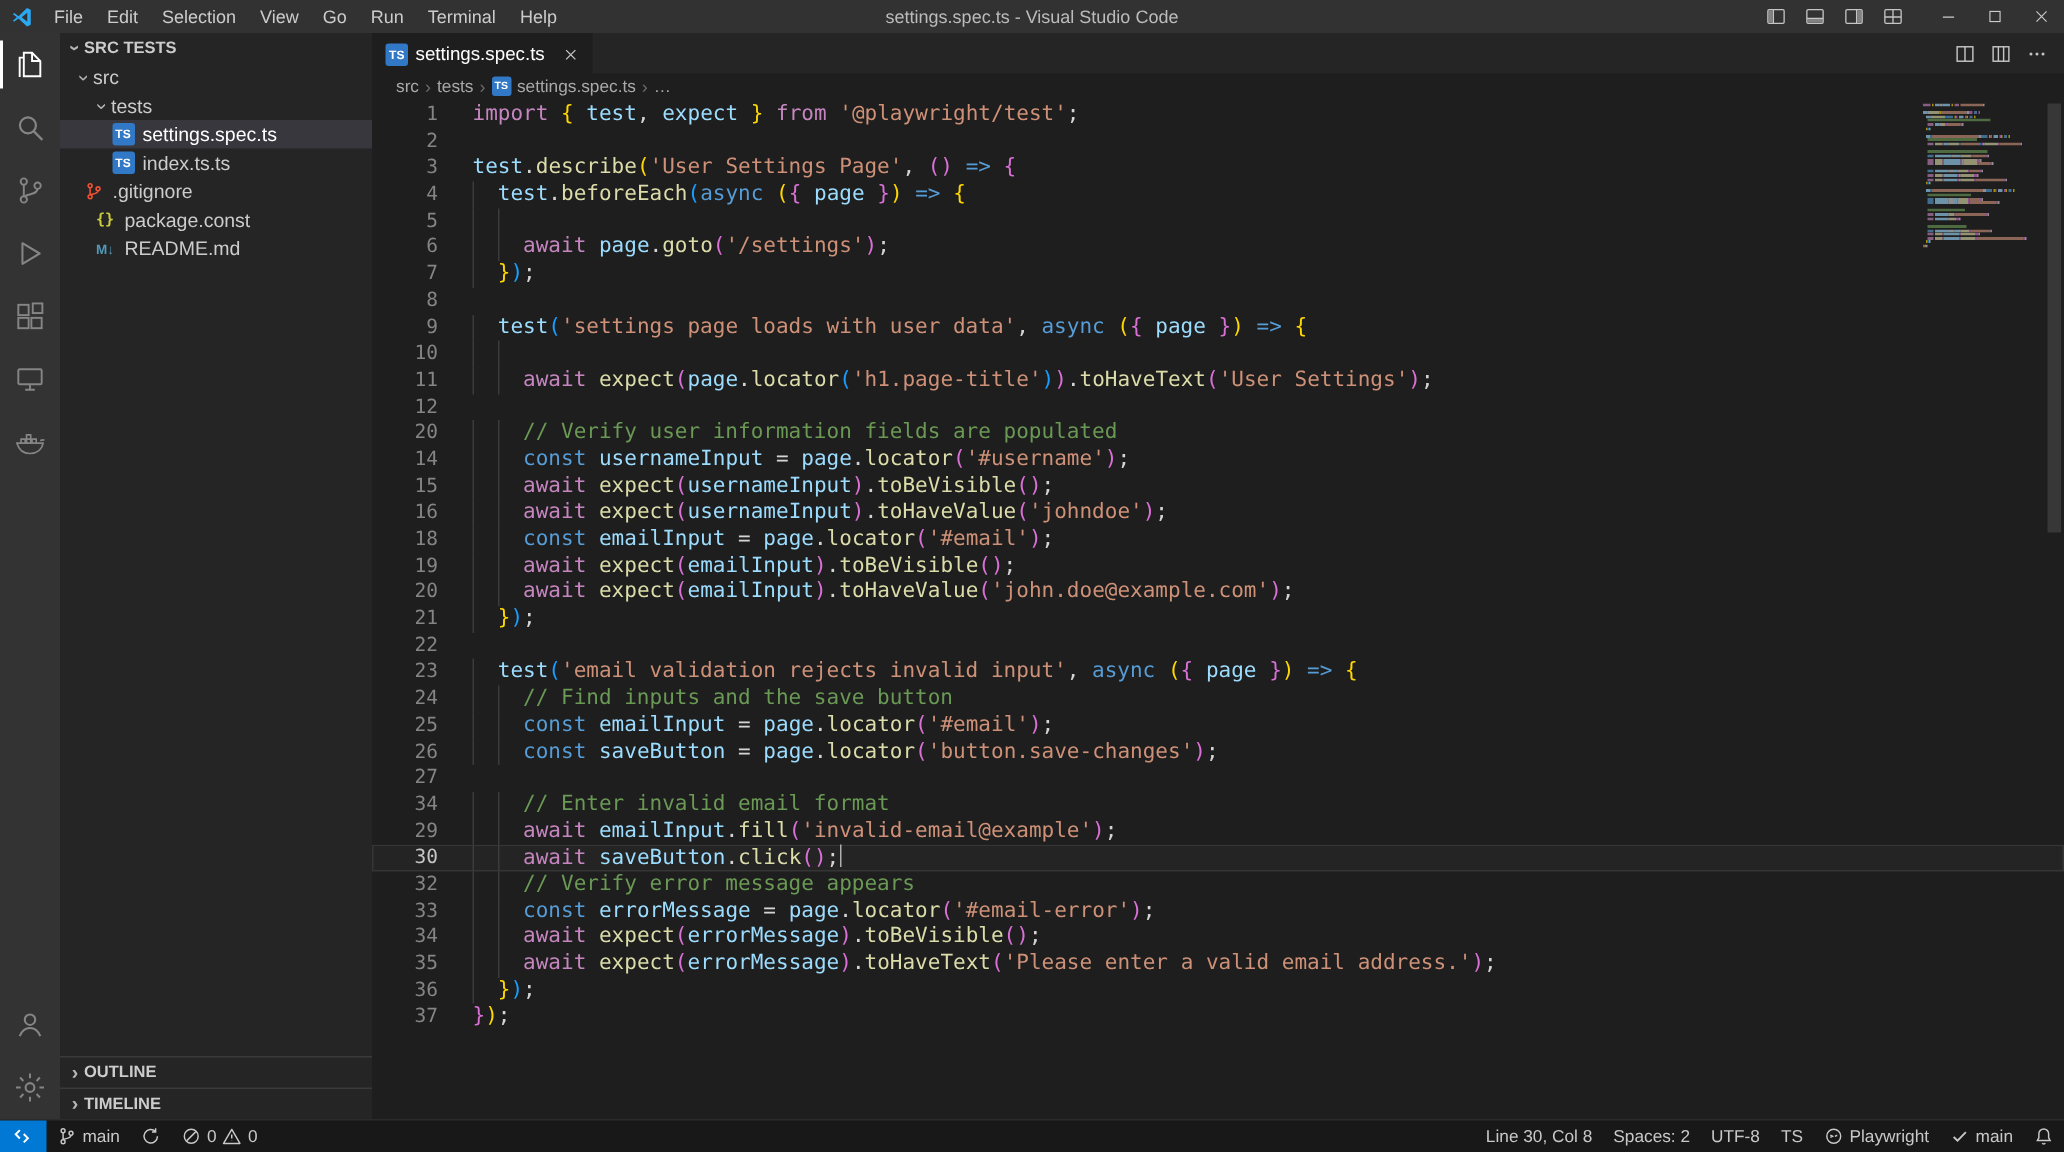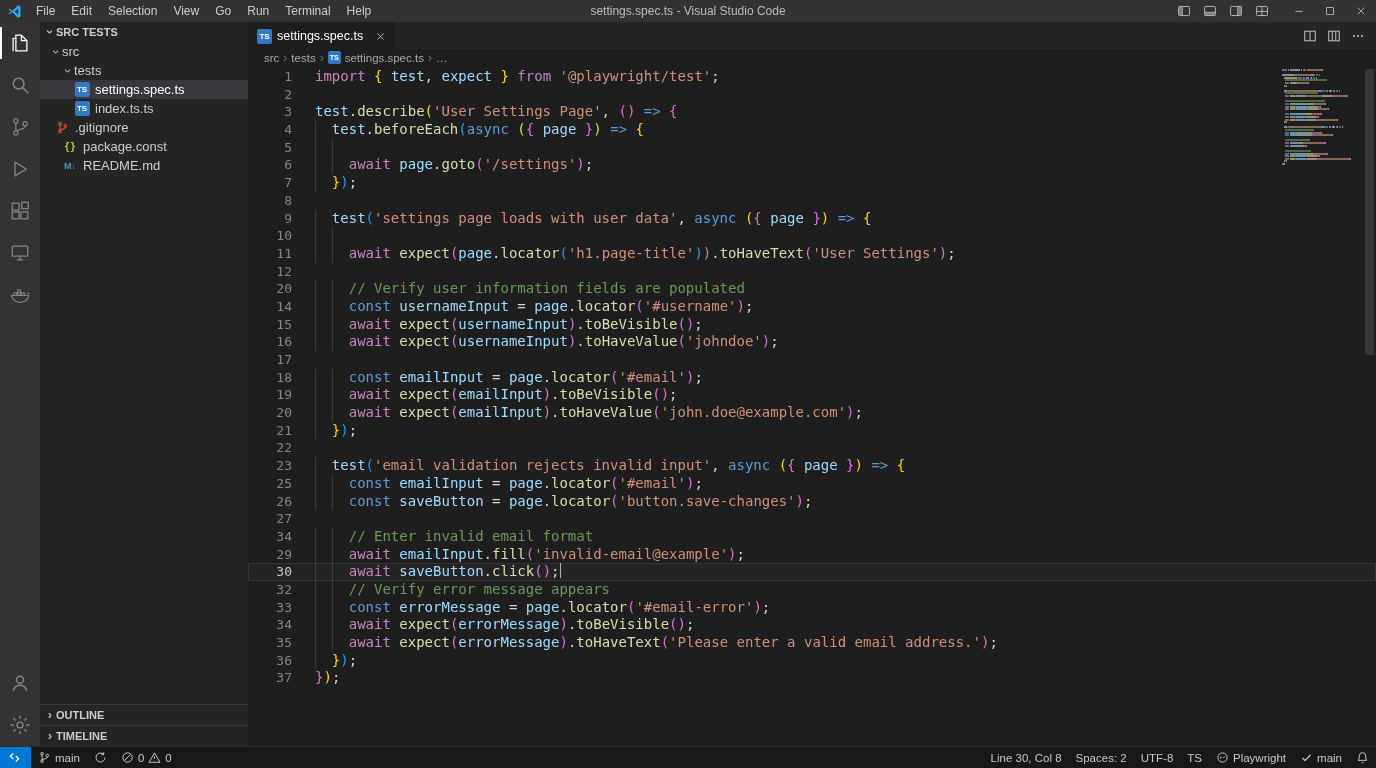--- a/index.html
+++ b/index.html
@@ -359,27 +359,27 @@
             <div class="line"><span class="ln">7</span><span class="lc"><i class="guide" style="left:calc(23px + 0ch)"></i><span class="tk-p">  </span><span class="tk-g">}</span><span class="tk-u">)</span><span class="tk-p">;</span></span></div>
             <div class="line"><span class="ln">8</span><span class="lc"></span></div>
             <div class="line"><span class="ln">9</span><span class="lc"><i class="guide" style="left:calc(23px + 0ch)"></i><span class="tk-p">  </span><span class="tk-v">test</span><span class="tk-u">(</span><span class="tk-s">'settings page loads with user data'</span><span class="tk-p">, </span><span class="tk-b">async</span><span class="tk-p"> </span><span class="tk-g">(</span><span class="tk-m">{</span><span class="tk-p"> </span><span class="tk-v">page</span><span class="tk-p"> </span><span class="tk-m">}</span><span class="tk-g">)</span><span class="tk-p"> </span><span class="tk-b">=&gt;</span><span class="tk-p"> </span><span class="tk-g">{</span></span></div>
             <div class="line"><span class="ln">10</span><span class="lc"><i class="guide" style="left:calc(23px + 0ch)"></i><i class="guide" style="left:calc(23px + 2ch)"></i><span class="tk-p">    </span></span></div>
             <div class="line"><span class="ln">11</span><span class="lc"><i class="guide" style="left:calc(23px + 0ch)"></i><i class="guide" style="left:calc(23px + 2ch)"></i><span class="tk-p">    </span><span class="tk-k">await</span><span class="tk-p"> </span><span class="tk-f">expect</span><span class="tk-m">(</span><span class="tk-v">page</span><span class="tk-p">.</span><span class="tk-f">locator</span><span class="tk-u">(</span><span class="tk-s">'h1.page-title'</span><span class="tk-u">)</span><span class="tk-m">)</span><span class="tk-p">.</span><span class="tk-f">toHaveText</span><span class="tk-m">(</span><span class="tk-s">'User Settings'</span><span class="tk-m">)</span><span class="tk-p">;</span></span></div>
             <div class="line"><span class="ln">12</span><span class="lc"></span></div>
             <div class="line"><span class="ln">20</span><span class="lc"><i class="guide" style="left:calc(23px + 0ch)"></i><i class="guide" style="left:calc(23px + 2ch)"></i><span class="tk-p">    </span><span class="tk-c">// Verify user information fields are populated</span></span></div>
             <div class="line"><span class="ln">14</span><span class="lc"><i class="guide" style="left:calc(23px + 0ch)"></i><i class="guide" style="left:calc(23px + 2ch)"></i><span class="tk-p">    </span><span class="tk-b">const</span><span class="tk-p"> </span><span class="tk-v">usernameInput</span><span class="tk-p"> = </span><span class="tk-v">page</span><span class="tk-p">.</span><span class="tk-f">locator</span><span class="tk-m">(</span><span class="tk-s">'#username'</span><span class="tk-m">)</span><span class="tk-p">;</span></span></div>
             <div class="line"><span class="ln">15</span><span class="lc"><i class="guide" style="left:calc(23px + 0ch)"></i><i class="guide" style="left:calc(23px + 2ch)"></i><span class="tk-p">    </span><span class="tk-k">await</span><span class="tk-p"> </span><span class="tk-f">expect</span><span class="tk-m">(</span><span class="tk-v">usernameInput</span><span class="tk-m">)</span><span class="tk-p">.</span><span class="tk-f">toBeVisible</span><span class="tk-m">()</span><span class="tk-p">;</span></span></div>
             <div class="line"><span class="ln">16</span><span class="lc"><i class="guide" style="left:calc(23px + 0ch)"></i><i class="guide" style="left:calc(23px + 2ch)"></i><span class="tk-p">    </span><span class="tk-k">await</span><span class="tk-p"> </span><span class="tk-f">expect</span><span class="tk-m">(</span><span class="tk-v">usernameInput</span><span class="tk-m">)</span><span class="tk-p">.</span><span class="tk-f">toHaveValue</span><span class="tk-m">(</span><span class="tk-s">'johndoe'</span><span class="tk-m">)</span><span class="tk-p">;</span></span></div>
-            <div class="line"><span class="ln">17</span><span class="lc"></span></div>
             <div class="line"><span class="ln">18</span><span class="lc"><i class="guide" style="left:calc(23px + 0ch)"></i><i class="guide" style="left:calc(23px + 2ch)"></i><span class="tk-p">    </span><span class="tk-b">const</span><span class="tk-p"> </span><span class="tk-v">emailInput</span><span class="tk-p"> = </span><span class="tk-v">page</span><span class="tk-p">.</span><span class="tk-f">locator</span><span class="tk-m">(</span><span class="tk-s">'#email'</span><span class="tk-m">)</span><span class="tk-p">;</span></span></div>
             <div class="line"><span class="ln">19</span><span class="lc"><i class="guide" style="left:calc(23px + 0ch)"></i><i class="guide" style="left:calc(23px + 2ch)"></i><span class="tk-p">    </span><span class="tk-k">await</span><span class="tk-p"> </span><span class="tk-f">expect</span><span class="tk-m">(</span><span class="tk-v">emailInput</span><span class="tk-m">)</span><span class="tk-p">.</span><span class="tk-f">toBeVisible</span><span class="tk-m">()</span><span class="tk-p">;</span></span></div>
             <div class="line"><span class="ln">20</span><span class="lc"><i class="guide" style="left:calc(23px + 0ch)"></i><i class="guide" style="left:calc(23px + 2ch)"></i><span class="tk-p">    </span><span class="tk-k">await</span><span class="tk-p"> </span><span class="tk-f">expect</span><span class="tk-m">(</span><span class="tk-v">emailInput</span><span class="tk-m">)</span><span class="tk-p">.</span><span class="tk-f">toHaveValue</span><span class="tk-m">(</span><span class="tk-s">'john.doe@example.com'</span><span class="tk-m">)</span><span class="tk-p">;</span></span></div>
             <div class="line"><span class="ln">21</span><span class="lc"><i class="guide" style="left:calc(23px + 0ch)"></i><span class="tk-p">  </span><span class="tk-g">}</span><span class="tk-u">)</span><span class="tk-p">;</span></span></div>
             <div class="line"><span class="ln">22</span><span class="lc"></span></div>
             <div class="line"><span class="ln">23</span><span class="lc"><i class="guide" style="left:calc(23px + 0ch)"></i><span class="tk-p">  </span><span class="tk-v">test</span><span class="tk-u">(</span><span class="tk-s">'email validation rejects invalid input'</span><span class="tk-p">, </span><span class="tk-b">async</span><span class="tk-p"> </span><span class="tk-g">(</span><span class="tk-m">{</span><span class="tk-p"> </span><span class="tk-v">page</span><span class="tk-p"> </span><span class="tk-m">}</span><span class="tk-g">)</span><span class="tk-p"> </span><span class="tk-b">=&gt;</span><span class="tk-p"> </span><span class="tk-g">{</span></span></div>
+            <div class="line"><span class="ln">24</span><span class="lc"><i class="guide" style="left:calc(23px + 0ch)"></i><i class="guide" style="left:calc(23px + 2ch)"></i><span class="tk-p">    </span><span class="tk-c">// Find inputs and the save button</span></span></div>
             <div class="line"><span class="ln">25</span><span class="lc"><i class="guide" style="left:calc(23px + 0ch)"></i><i class="guide" style="left:calc(23px + 2ch)"></i><span class="tk-p">    </span><span class="tk-b">const</span><span class="tk-p"> </span><span class="tk-v">emailInput</span><span class="tk-p"> = </span><span class="tk-v">page</span><span class="tk-p">.</span><span class="tk-f">locator</span><span class="tk-m">(</span><span class="tk-s">'#email'</span><span class="tk-m">)</span><span class="tk-p">;</span></span></div>
             <div class="line"><span class="ln">26</span><span class="lc"><i class="guide" style="left:calc(23px + 0ch)"></i><i class="guide" style="left:calc(23px + 2ch)"></i><span class="tk-p">    </span><span class="tk-b">const</span><span class="tk-p"> </span><span class="tk-v">saveButton</span><span class="tk-p"> = </span><span class="tk-v">page</span><span class="tk-p">.</span><span class="tk-f">locator</span><span class="tk-m">(</span><span class="tk-s">'button.save-changes'</span><span class="tk-m">)</span><span class="tk-p">;</span></span></div>
             <div class="line"><span class="ln">27</span><span class="lc"></span></div>
             <div class="line"><span class="ln">34</span><span class="lc"><i class="guide" style="left:calc(23px + 0ch)"></i><i class="guide" style="left:calc(23px + 2ch)"></i><span class="tk-p">    </span><span class="tk-c">// Enter invalid email format</span></span></div>
             <div class="line"><span class="ln">29</span><span class="lc"><i class="guide" style="left:calc(23px + 0ch)"></i><i class="guide" style="left:calc(23px + 2ch)"></i><span class="tk-p">    </span><span class="tk-k">await</span><span class="tk-p"> </span><span class="tk-v">emailInput</span><span class="tk-p">.</span><span class="tk-f">fill</span><span class="tk-m">(</span><span class="tk-s">'invalid-email@example'</span><span class="tk-m">)</span><span class="tk-p">;</span></span></div>
             <div class="line cur"><span class="ln">30</span><span class="lc"><i class="guide" style="left:calc(23px + 0ch)"></i><i class="guide" style="left:calc(23px + 2ch)"></i><span class="tk-p">    </span><span class="tk-k">await</span><span class="tk-p"> </span><span class="tk-v">saveButton</span><span class="tk-p">.</span><span class="tk-f">click</span><span class="tk-m">()</span><span class="tk-p">;</span><span class="caret"></span></span></div>
             <div class="line"><span class="ln">32</span><span class="lc"><i class="guide" style="left:calc(23px + 0ch)"></i><i class="guide" style="left:calc(23px + 2ch)"></i><span class="tk-p">    </span><span class="tk-c">// Verify error message appears</span></span></div>
             <div class="line"><span class="ln">33</span><span class="lc"><i class="guide" style="left:calc(23px + 0ch)"></i><i class="guide" style="left:calc(23px + 2ch)"></i><span class="tk-p">    </span><span class="tk-b">const</span><span class="tk-p"> </span><span class="tk-v">errorMessage</span><span class="tk-p"> = </span><span class="tk-v">page</span><span class="tk-p">.</span><span class="tk-f">locator</span><span class="tk-m">(</span><span class="tk-s">'#email-error'</span><span class="tk-m">)</span><span class="tk-p">;</span></span></div>
             <div class="line"><span class="ln">34</span><span class="lc"><i class="guide" style="left:calc(23px + 0ch)"></i><i class="guide" style="left:calc(23px + 2ch)"></i><span class="tk-p">    </span><span class="tk-k">await</span><span class="tk-p"> </span><span class="tk-f">expect</span><span class="tk-m">(</span><span class="tk-v">errorMessage</span><span class="tk-m">)</span><span class="tk-p">.</span><span class="tk-f">toBeVisible</span><span class="tk-m">()</span><span class="tk-p">;</span></span></div>
             <div class="line"><span class="ln">35</span><span class="lc"><i class="guide" style="left:calc(23px + 0ch)"></i><i class="guide" style="left:calc(23px + 2ch)"></i><span class="tk-p">    </span><span class="tk-k">await</span><span class="tk-p"> </span><span class="tk-f">expect</span><span class="tk-m">(</span><span class="tk-v">errorMessage</span><span class="tk-m">)</span><span class="tk-p">.</span><span class="tk-f">toHaveText</span><span class="tk-m">(</span><span class="tk-s">'Please enter a valid email address.'</span><span class="tk-m">)</span><span class="tk-p">;</span></span></div>

